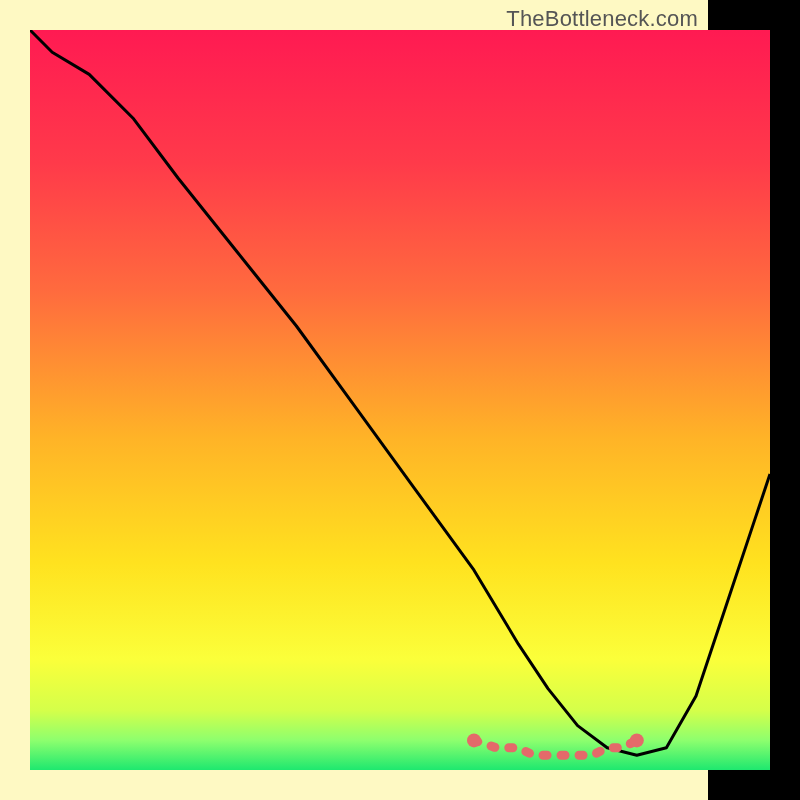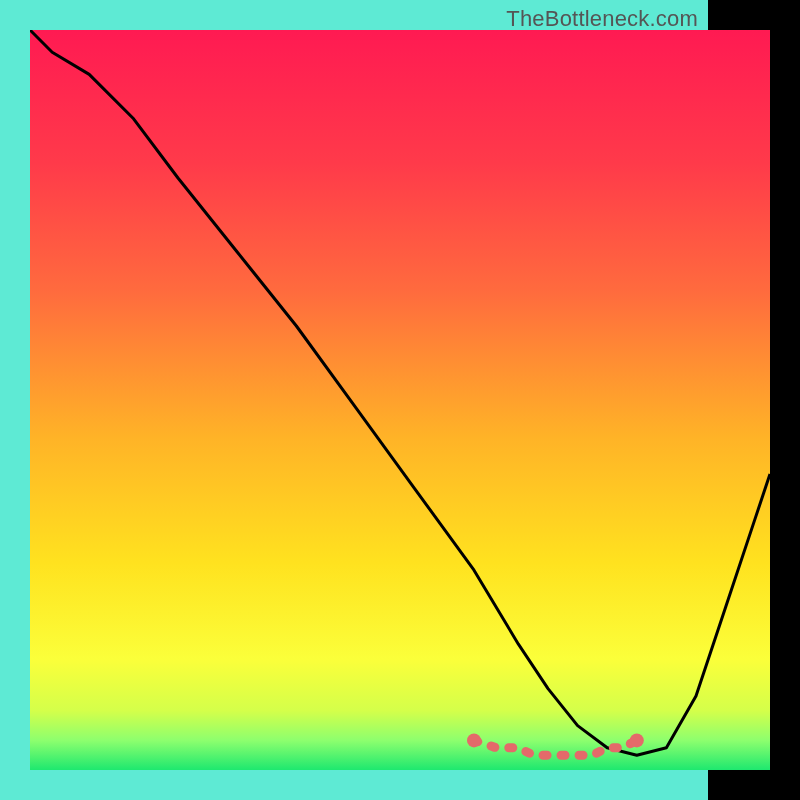--- a/index.html
+++ b/index.html
@@ -8,21 +8,21 @@
     background: #000;
     width: 800px;
     height: 800px;
     overflow: hidden;
     font-family: Arial, Helvetica, sans-serif;
   }
   .frame {
     position: relative;
     width: 708px;
     height: 800px;
-    background: #5eead4;
+    background: #fef9c3;
     text-decoration: underline;
   }
   .watermark {
     position: absolute;
     top: 6px;
     right: 10px;
     color: #555;
     font-size: 22px;
     font-weight: 400;
     letter-spacing: 0.2px;

